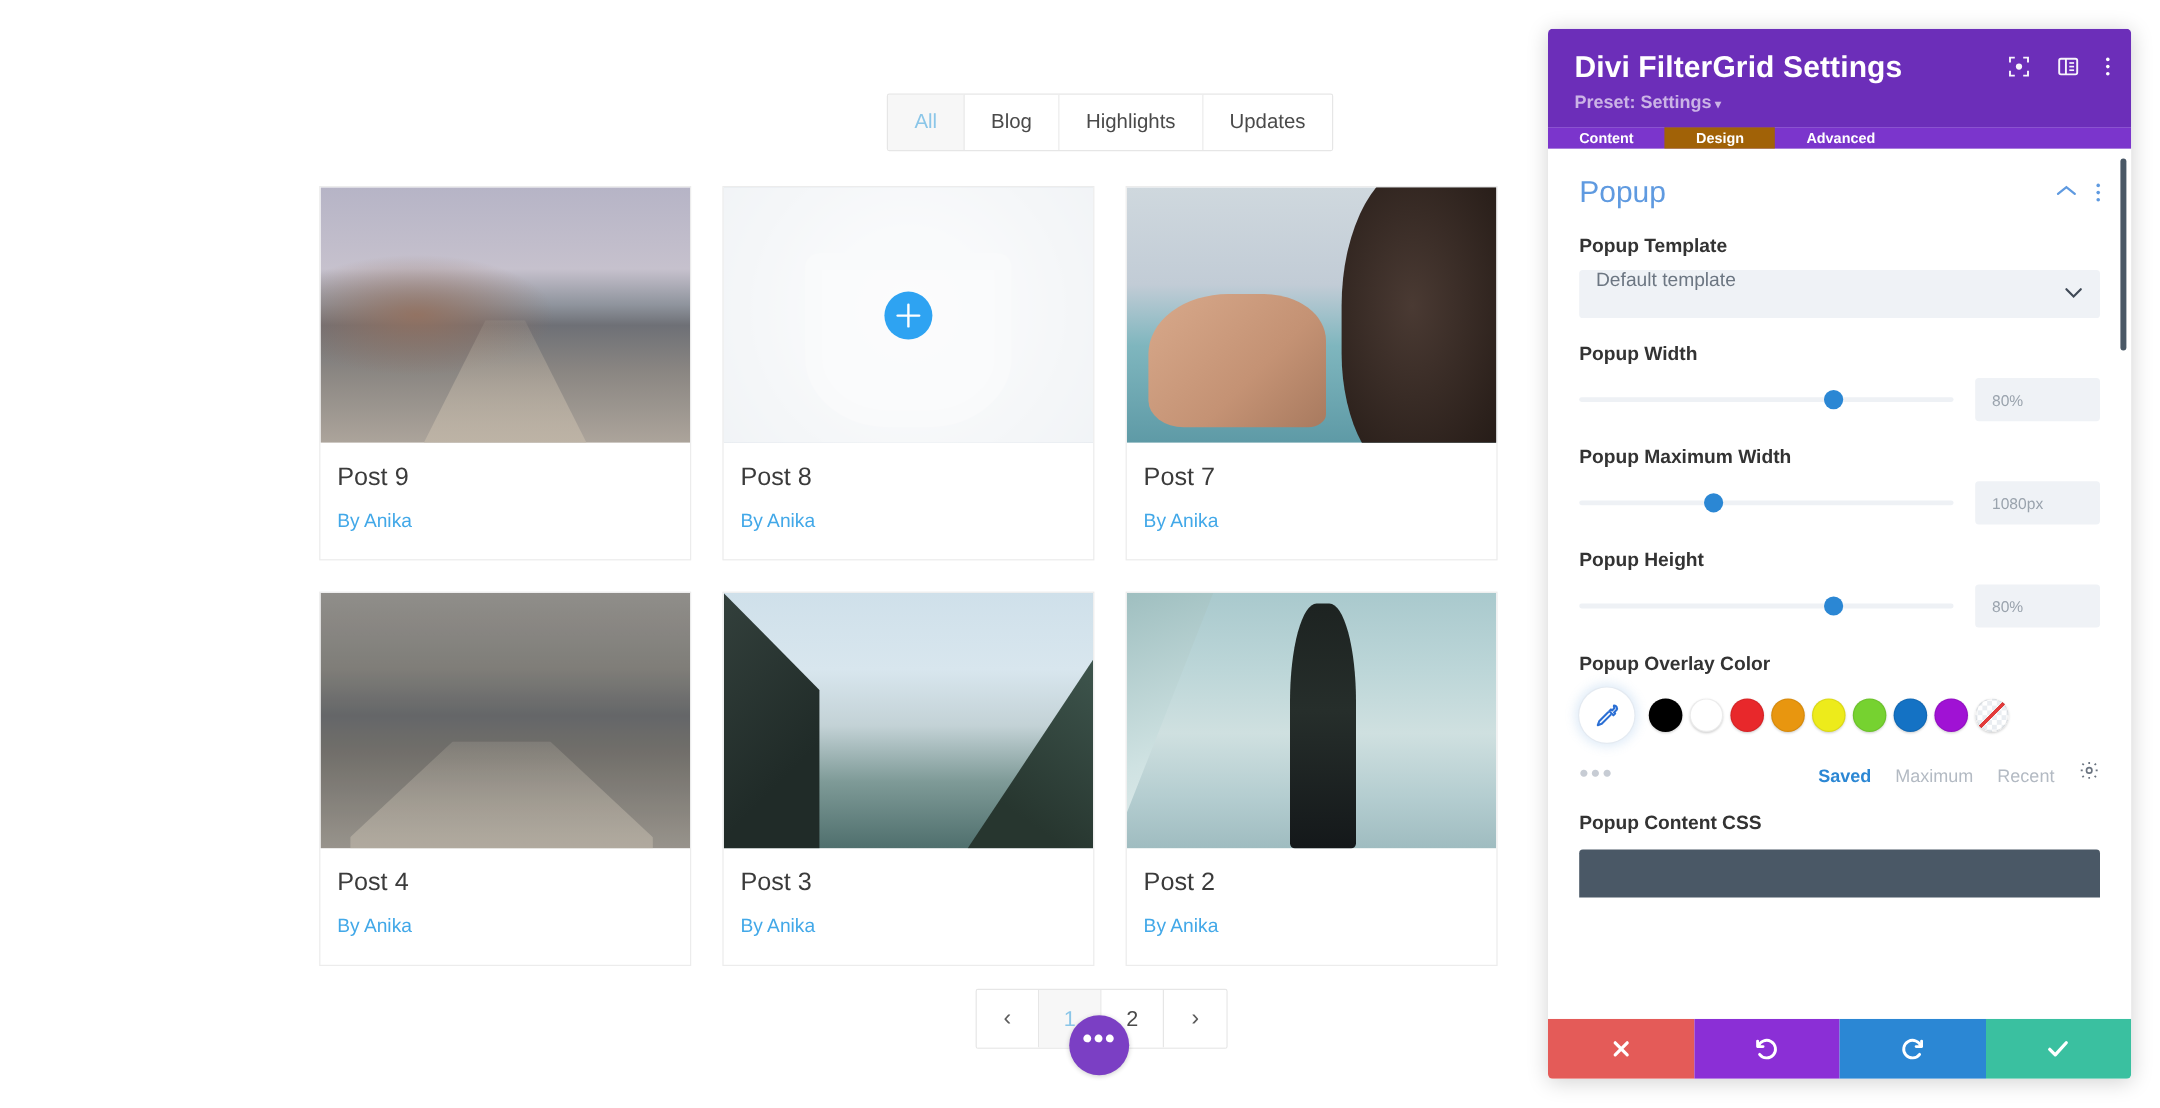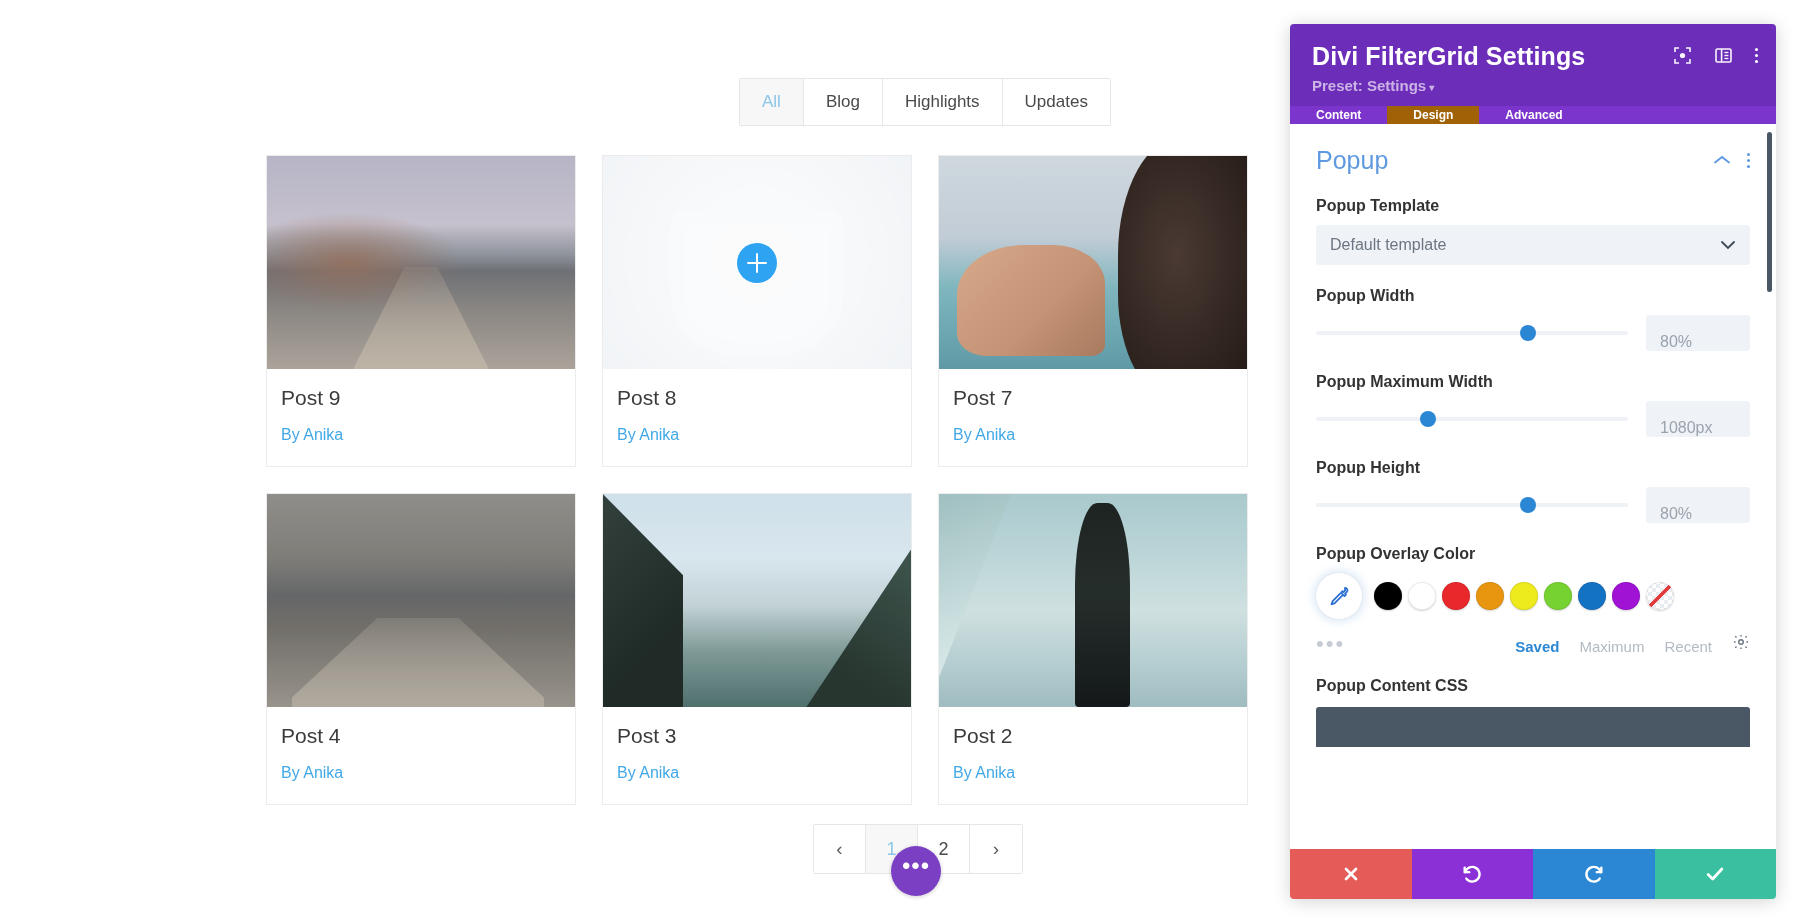--- a/index.html
+++ b/index.html
@@ -215,22 +215,22 @@
   }
 
   .slider-row { display:flex; align-items:center; gap:18px; }
   .slider { position:relative; flex:1; height:4px; background:#eef1f5; border-radius:3px; }
   .slider .knob {
     position:absolute; top:50%; width:16px; height:16px; border-radius:50%;
     background:#2b87d4; transform:translate(-50%,-50%); cursor:pointer;
   }
   .slider-val {
     width: 104px; height: 36px; background:#eff2f6; border-radius:3px;
-    display:flex; align-items:flex-end; padding-left:14px;
-    color:#9aa3ad; font-size:16px;
+    display:flex; align-items:center; padding-left:14px;
+    color:#9aa3ad; font-size:13px;
   }
 
   
   .color-row { display:flex; align-items:center; gap:6px; margin-top: 6px; }
   .eyedrop {
     width:46px; height:46px; border-radius:50%; background:#fff;
     box-shadow: 0 0 0 1px #e4eaf1, 0 0 9px 3px rgba(100,160,220,.22);
     display:flex; align-items:center; justify-content:center; cursor:pointer;
     flex:0 0 auto; margin-right:6px;
   }
@@ -406,21 +406,21 @@
               <i></i>
                 <i></i>
                 <i></i>
             </span>
           </div>
         </div>
 
         <div class="field">
           <div class="field-label">Popup Template</div>
           <div class="sel-wrap">
-            <div class="sel-input" style="display:flex;align-items:center;">
+            <div class="sel-input" style="display:flex;">
               <span>Default template</span>
             </div>
             <span class="sel-caret">
               <svg width="16" height="10" viewBox="0 0 16 10" fill="none" stroke="#3f4956" stroke-width="1.8" stroke-linecap="round">
                 <path d="M2 2 L8 8 L14 2"></path>
               </svg>
             </span>
           </div>
         </div>
 

